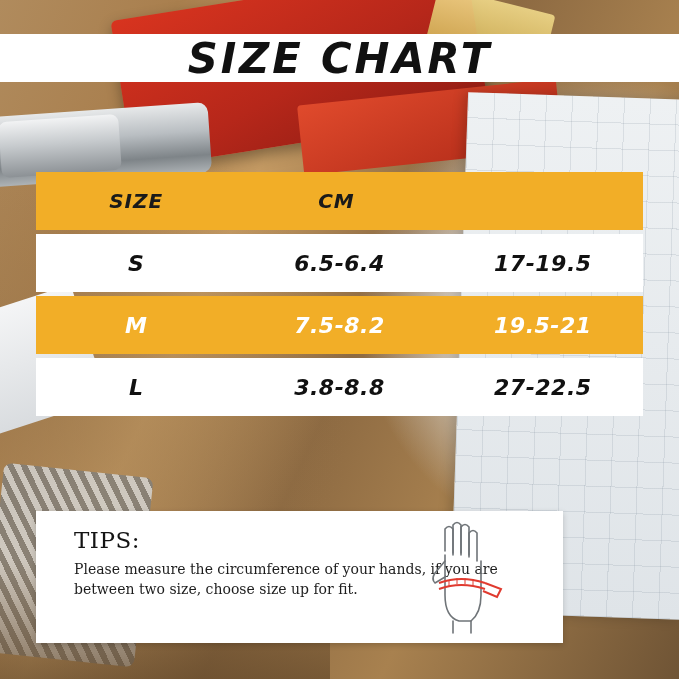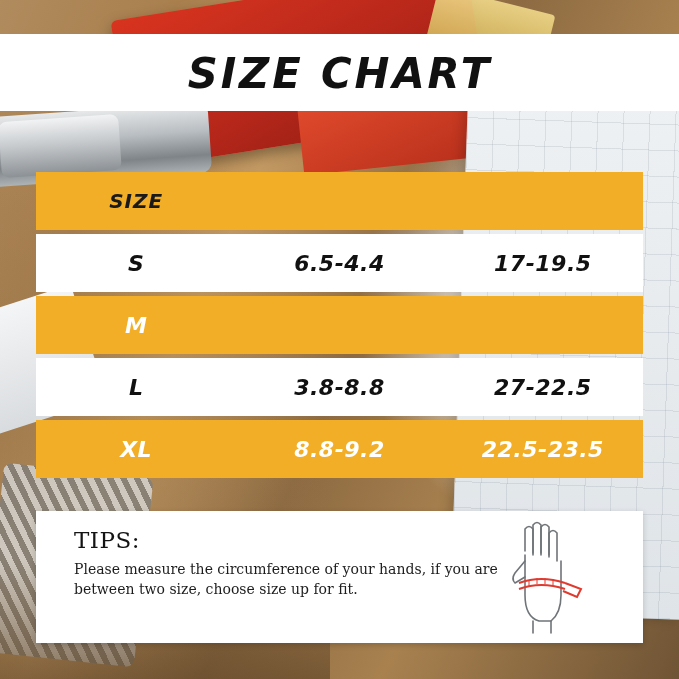--- a/index.html
+++ b/index.html
@@ -87,21 +87,21 @@
     background: linear-gradient(180deg, #f0d98a 0%, #cfae50 100%);
     transform: rotate(14deg);
     opacity: .9;
     border-radius: 4px;
   }
 
   
   .header-band {
     position: absolute;
     left: 0; top: 34px;
-    width: 679px; height: 77px;
+    width: 679px; height: 48px;
     background: #ffffff;
     display: flex;
     align-items: center;
     justify-content: center;
   }
   .header-title {
     font-family: "DejaVu Sans", sans-serif;
     font-weight: 700;
     font-style: italic;
     font-size: 43px;
@@ -144,21 +144,21 @@
     font-size: 22px;
     letter-spacing: 0.5px;
   }
   .row.body.white .cell { color: #111111; }
   .row.body.amber .cell { color: #ffffff; }
 
   
   .tips {
     position: absolute;
     left: 36px; top: 511px;
-    width: 607px; height: 132px;
+    width: 527px; height: 132px;
     background: #ffffff;
     box-shadow: 0 2px 6px rgba(0,0,0,0.18);
   }
   .tips-inner {
     position: relative;
     width: 100%; height: 100%;
     box-sizing: border-box;
     padding: 16px 20px 0 38px;
   }
   .tips-title {
@@ -198,43 +198,41 @@
   <div class="bg-prop prop-wood-edge"></div>
 
   <div class="header-band">
     <div class="header-title">SIZE CHART</div>
   </div>
 
   <div class="table">
 
     <div class="row head amber">
       <div class="cell c-size">SIZE</div>
+      <div class="cell c-cm">CM</div>
     </div>
 
     <div class="row body white">
       <div class="cell c-size">S</div>
-      <div class="cell c-in">6.5-4.4</div>
+      <div class="cell c-in">6.5-6.4</div>
       <div class="cell c-cm">17-19.5</div>
     </div>
 
     <div class="row body amber">
       <div class="cell c-size">M</div>
+      <div class="cell c-in">7.5-8.2</div>
+      <div class="cell c-cm">19.5-21</div>
     </div>
 
     <div class="row body white">
       <div class="cell c-size">L</div>
       <div class="cell c-in">3.8-8.8</div>
       <div class="cell c-cm">27-22.5</div>
     </div>
 
-    <div class="row body amber">
-      <div class="cell c-size">XL</div>
-      <div class="cell c-in">8.8-9.2</div>
-      <div class="cell c-cm">22.5-23.5</div>
-    </div>
 
   </div>
 
   <div class="tips">
     <div class="tips-inner">
       <p class="tips-title">TIPS:</p>
       <p class="tips-text">Please measure the circumference of your hands, if you are between two size, choose size up for fit.</p>
 
       <div class="hand-wrap">
         <svg width="140" height="118" viewBox="0 0 140 118" xmlns="http://www.w3.org/2000/svg">

